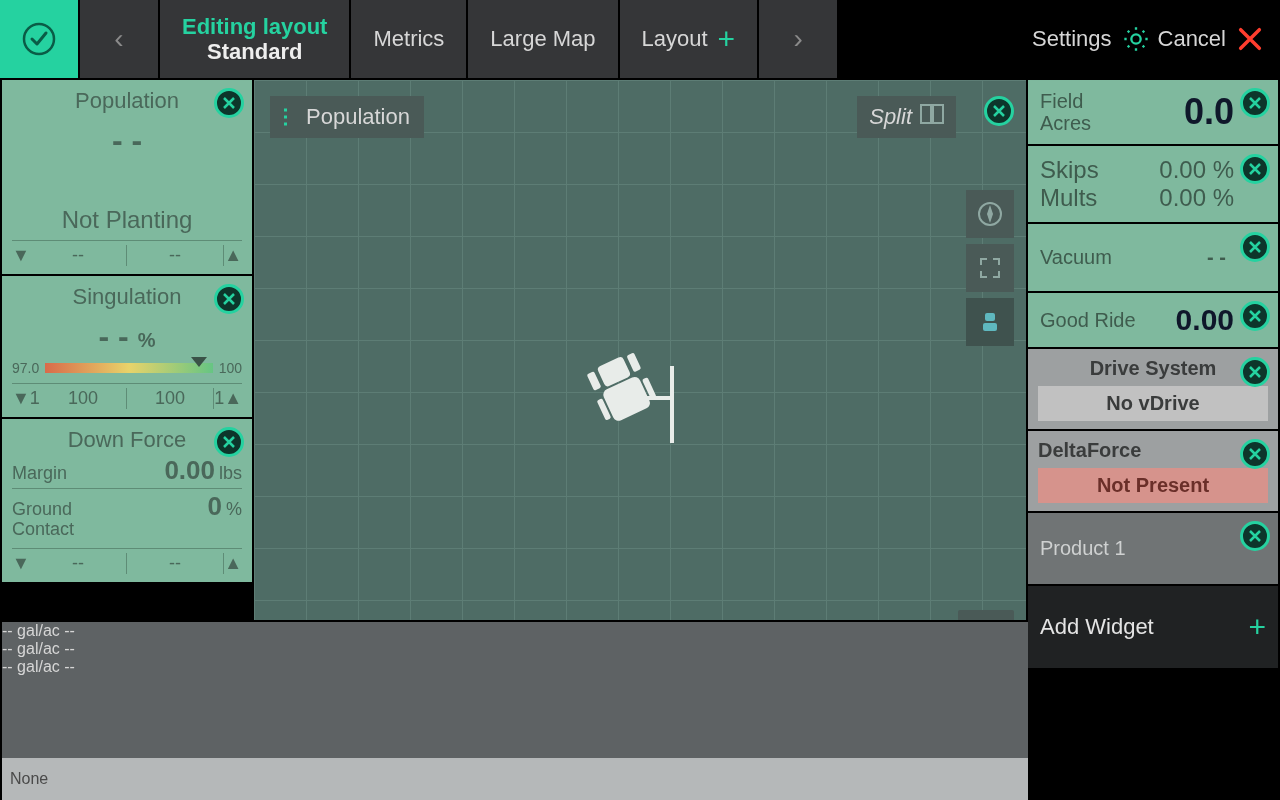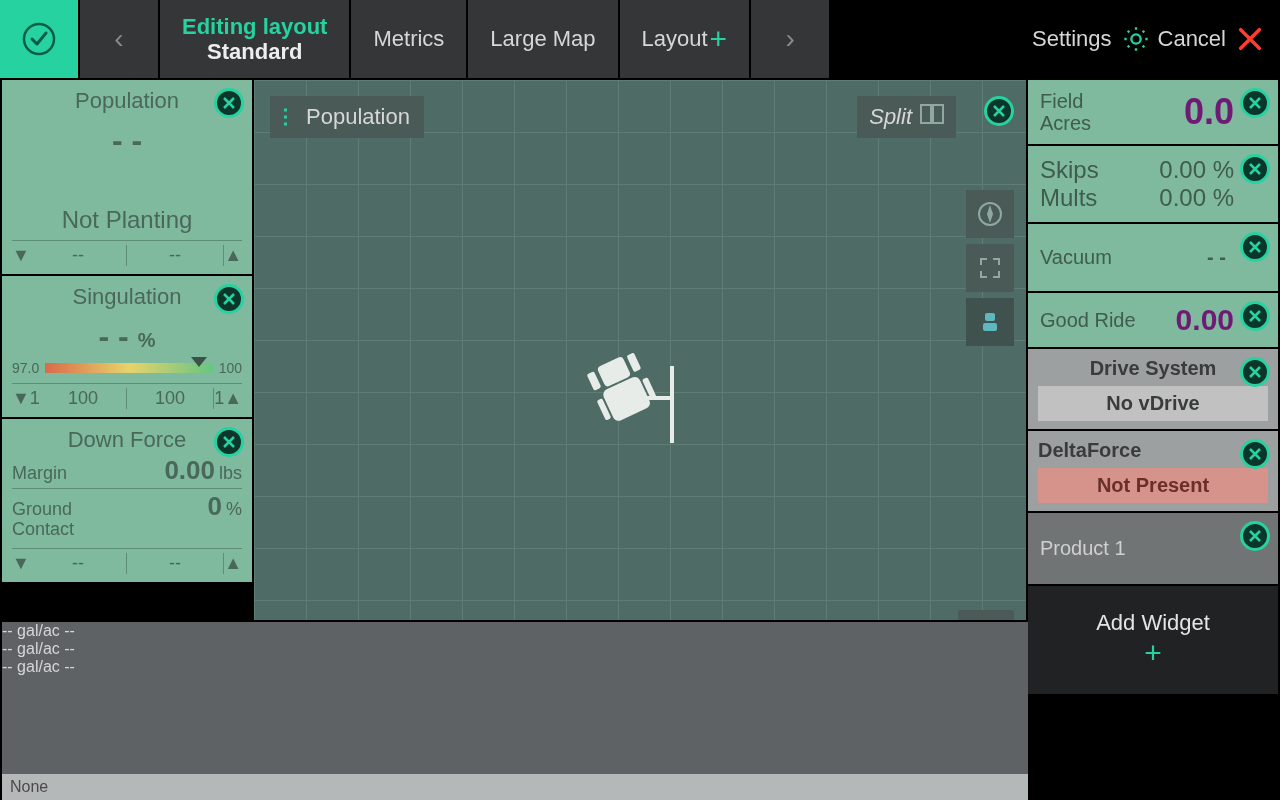--- a/index.html
+++ b/index.html
@@ -21,21 +21,21 @@
 
   
   .topbar{height:78px;display:flex;align-items:stretch;background:#000;}
   .topbtn{display:flex;align-items:center;justify-content:center;background:var(--tab-bg);margin-right:2px;}
   .confirm-btn{width:78px;background:var(--green);}
   .nav-arrow{width:78px;}
   .tab{padding:0 22px;font-size:22px;color:#d7d7d7;cursor:pointer;}
   .tab.active{flex-direction:column;line-height:1.15;}
   .tab.active .line1{color:var(--green);font-weight:bold;font-size:22px;}
   .tab.active .line2{color:#eee;font-weight:bold;font-size:22px;}
-  .layout-tab{gap:2px;}
+  .layout-tab{gap:10px;}
   .spacer{flex:1;background:#000;}
   .right-actions{display:flex;align-items:center;gap:8px;padding:4px 16px;}
   .action{display:flex;align-items:center;gap:10px;font-size:22px;cursor:pointer;}
   .arrow{font-size:28px;color:#8a8a8a;}
 
   
   .main{flex:1;display:grid;grid-template-columns:250px 1fr 250px;gap:2px;background:#000;padding:2px;}
   .left-col,.right-col{display:flex;flex-direction:column;gap:2px;}
   .card{position:relative;background:var(--card-green);color:var(--card-text);padding:8px 10px;}
   .card .close-btn{position:absolute;top:8px;right:8px;}
@@ -48,31 +48,31 @@
   .gradient-bar{height:10px;background:linear-gradient(90deg,#d96b4a,#e8d36a,#66c583);position:relative;margin:4px 0;}
   .mini-label{font-size:14px;color:#4a685a;}
   .kv{display:flex;justify-content:space-between;align-items:baseline;font-size:18px;color:#4a685a;padding:2px 0;}
   .kv .val{font-size:26px;font-weight:bold;}
   .kv .unit{font-size:18px;margin-left:4px;}
 
   
   .rcard{background:var(--card-green);padding:10px 12px;position:relative;}
   .rcard .close-btn{position:absolute;top:8px;right:8px;}
   .rcard .lbl{font-size:20px;color:#3f5c4e;}
-  .rcard .bigval{font-size:36px;font-weight:bold;color:#701a75;text-align:right;}
+  .rcard .bigval{font-size:36px;font-weight:bold;color:#0f172a;text-align:right;}
   .rcard.inline{display:flex;justify-content:space-between;align-items:center;}
   .rrow{display:flex;justify-content:space-between;font-size:24px;color:#3f5c4e;}
 
   .status-card{background:#9da0a1;color:#3a3c3c;padding:8px 10px;position:relative;}
   .status-card .close-btn{position:absolute;top:8px;right:8px;}
   .status-pill{background:#c1c1c1;text-align:center;padding:6px;font-size:20px;font-weight:bold;margin-top:6px;}
   .status-pill.red{background:#d6938c;color:#6a2f29;}
   .product-card{background:#707475;color:#cfd1d1;padding:24px 12px;position:relative;font-size:20px;}
   .product-card .close-btn{position:absolute;top:8px;right:8px;}
-  .add-widget{background:#202223;color:#e4e4e4;padding:24px 12px;display:flex;justify-content:space-between;align-items:center;font-size:22px;cursor:pointer;flex-direction:column;}
+  .add-widget{background:#202223;color:#e4e4e4;padding:24px 12px;display:flex;justify-content:space-between;align-items:center;font-size:22px;cursor:pointer;}
 
   
   .center{position:relative;background:#4e6c65;background-image:
     linear-gradient(#5d7d75 1px,transparent 1px),
     linear-gradient(90deg,#5d7d75 1px,transparent 1px);
     background-size:52px 52px;}
   .map-topbar{position:absolute;top:16px;left:16px;display:flex;align-items:center;gap:8px;background:#4a5a57;padding:8px 14px;font-size:22px;color:#d7d7d7;}
   .split-btn{position:absolute;top:16px;right:70px;background:#4a5a57;padding:8px 12px;font-size:22px;color:#d7d7d7;display:flex;align-items:flex-start;gap:8px;font-style:italic;}
   .map-close{position:absolute;top:16px;right:12px;}
   .map-side{position:absolute;right:12px;top:110px;display:flex;flex-direction:column;gap:6px;}
@@ -353,16 +353,16 @@
       <span>Add Widget</span>
       <span class="plus-thin">+</span>
     </div>
   </div>
 </div>
 
 <div style="position:absolute;left:2px;right:252px;bottom:0;height:180px;background:#5e6264;border-top:2px solid #000;">
   <div class="gal-row" style="top:30px;">-- gal/ac  --</div>
   <div class="gal-row" style="top:65px;">-- gal/ac  --</div>
   <div class="gal-row" style="top:100px;">-- gal/ac  --</div>
-  <div style="position:absolute;bottom:0;left:0;right:0;height:26px;background:#b5b8b9;display:flex;align-items:center;padding:0 8px;font-size:16px;color:#4a4a4a;">
+  <div style="position:absolute;bottom:0;left:0;right:0;height:42px;background:#b5b8b9;display:flex;align-items:center;padding:0 8px;font-size:16px;color:#4a4a4a;">
     <span>None</span>
   </div>
 </div>
 
 </body></html>

